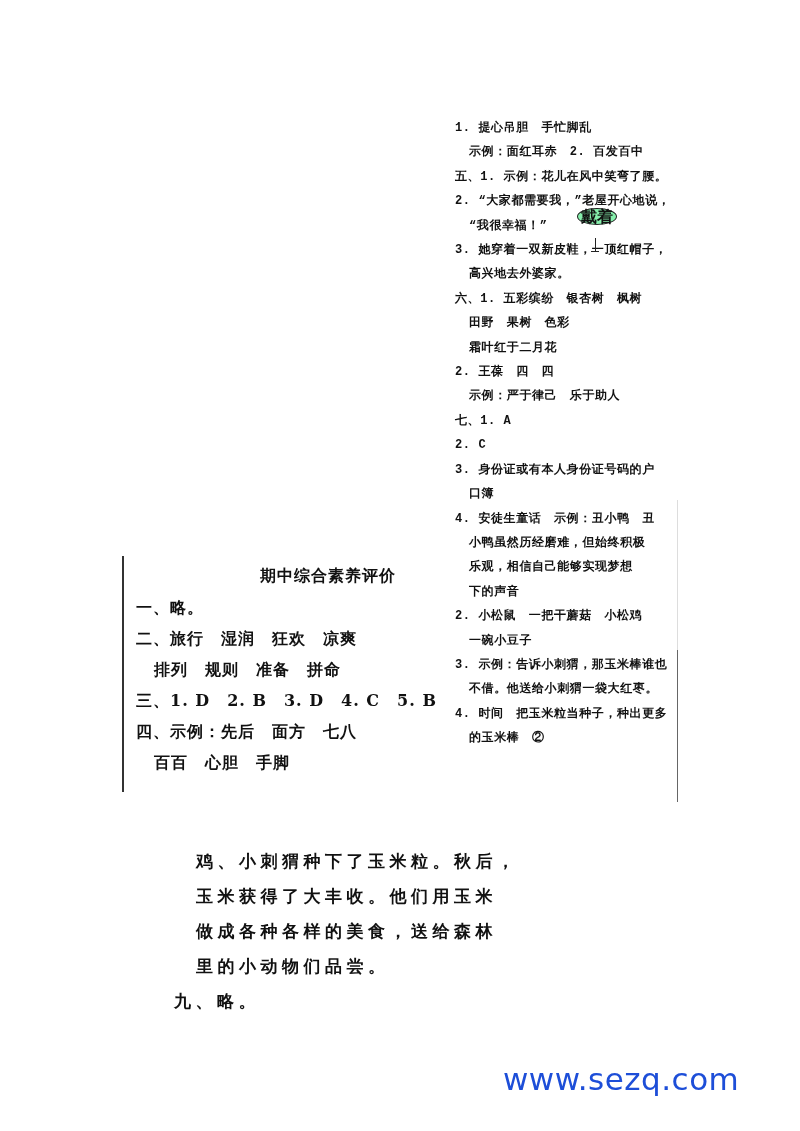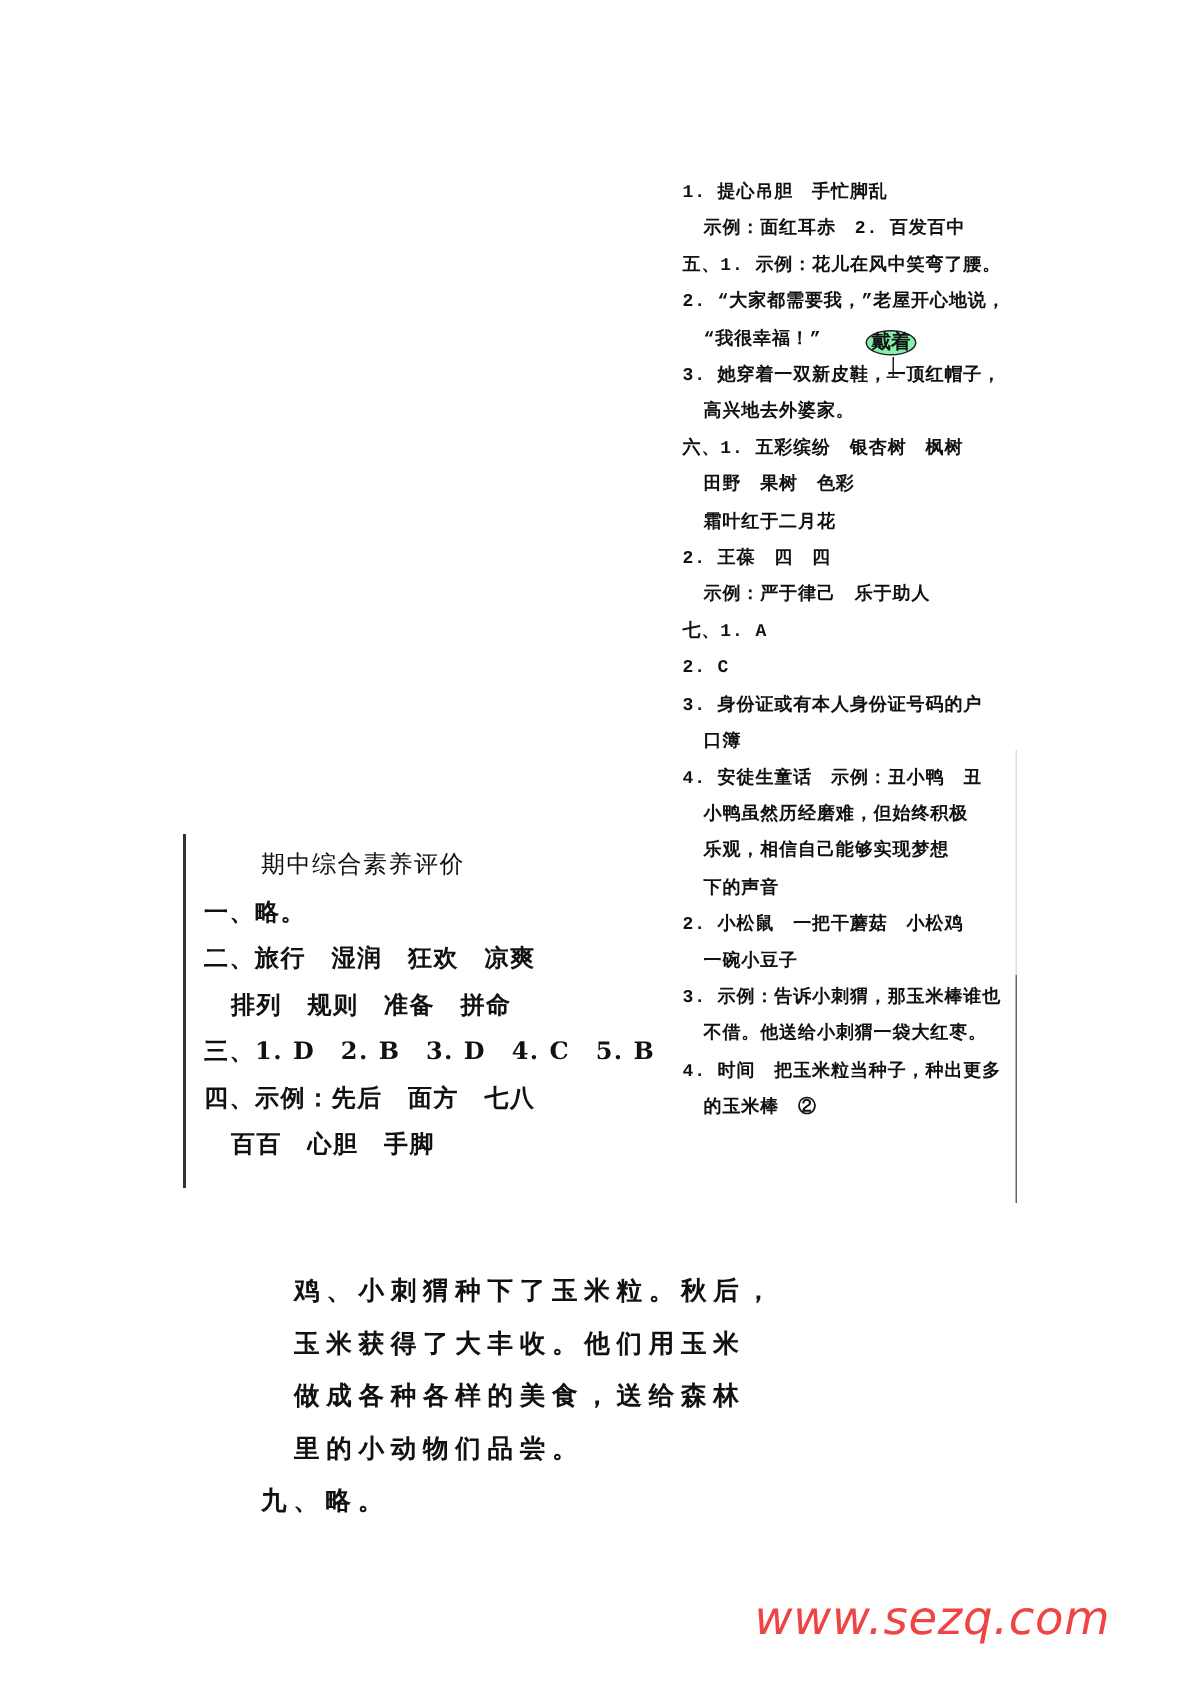--- a/index.html
+++ b/index.html
@@ -61,24 +61,25 @@
       left: 136px;
       top: 560px;
       width: 260px;
       font-size: 16px;
       font-weight: bold;
       line-height: 31px;
     }
     .col-left .title {
       font-family: "DejaVu Sans", "Liberation Sans", sans-serif;
       font-size: 16px;
-      font-weight: normal;
+      font-weight: bold;
       padding-left: 38px;
       margin-bottom: 1px;
       letter-spacing: 1px;
+      text-align: right;
     }
     .col-left .line {
       white-space: nowrap;
       letter-spacing: 1px;
     }
     .col-left .indent {
       padding-left: 18px;
     }
     .bottom-block {
       position: absolute;
@@ -93,22 +94,22 @@
     .bottom-block .line {
       white-space: nowrap;
       letter-spacing: 4.5px;
     }
     .bottom-block .indent {
       padding-left: 22px;
     }
     .circled-note {
       position: absolute;
       left: 577px;
-      top: 220px;
-      font-size: 13px;
+      top: 208px;
+      font-size: 16px;
       font-weight: bold;
       border: 1.2px solid #222;
       border-radius: 50%;
       padding: 0 3px;
       line-height: 15px;
       background: #86efac;
     }
     .insert-mark {
       position: absolute;
       left: 595px;
@@ -125,23 +126,22 @@
       width: 8px;
       height: 1px;
       background: #222;
     }
     .watermark {
       position: absolute;
       left: 503px;
       top: 1061px;
       font-family: "DejaVu Sans", "Liberation Sans", sans-serif;
       font-size: 31px;
-      color: #ef4444;
+      color: #1d4ed8;
       letter-spacing: 0.5px;
-      font-style: italic;
     }
   </style>
 </head>
 <body>
 
 <div class="col-right">
   <div class="line">1. 提心吊胆　手忙脚乱</div>
   <div class="line indent">示例：面红耳赤　2. 百发百中</div>
   <div class="line">五、1. 示例：花儿在风中笑弯了腰。</div>
   <div class="line">2. “大家都需要我，”老屋开心地说，</div>

